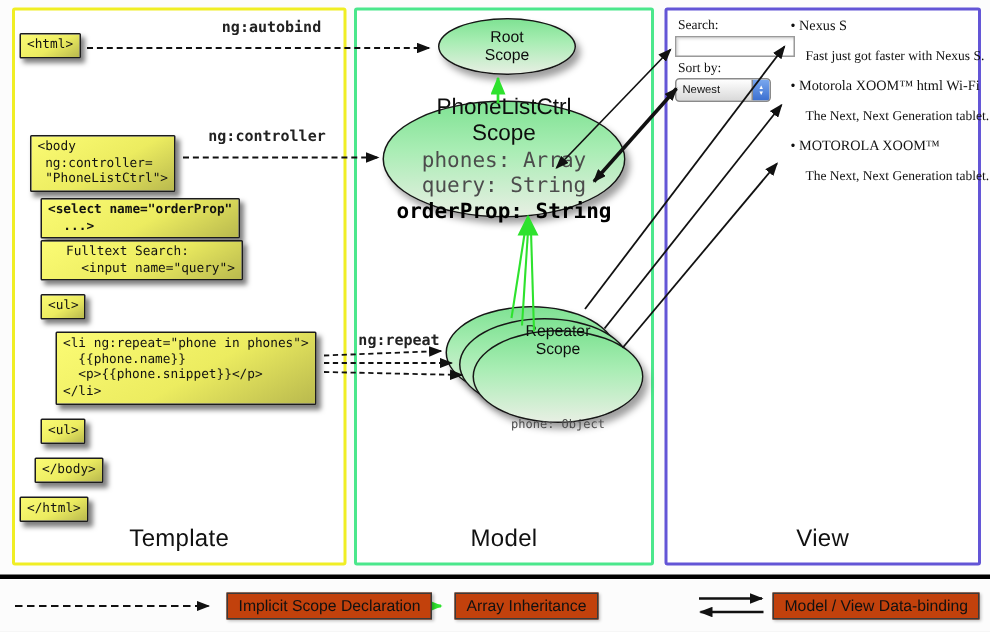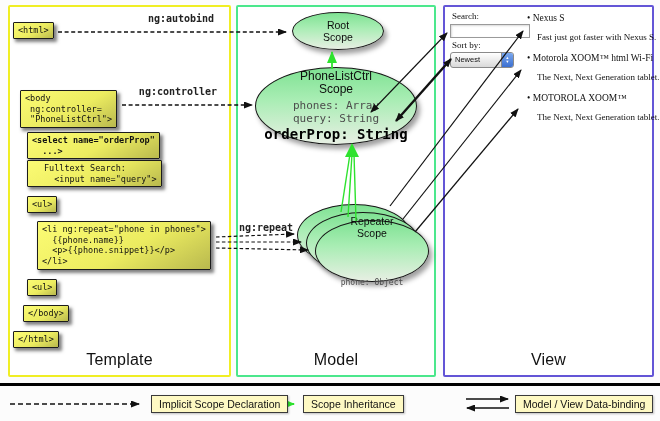--- a/index.html
+++ b/index.html
@@ -15,43 +15,43 @@
         background:linear-gradient(150deg,#fbfb74 0%,#ecec60 55%,#b9b94e 100%);
         border:1.6px solid #1c1c1c;border-radius:1px;
         box-shadow:2.5px 3px 3.5px rgba(0,0,0,.5);}
   .cbox.bold{font-weight:bold;}
   
   .ellipse{position:absolute;border-radius:50%;border:1.8px solid #161616;
            background:linear-gradient(180deg,#7fe293 0%,#a9edb4 42%,#e7efe3 100%);
            box-shadow:3px 4px 5px rgba(0,0,0,.38);
            display:flex;flex-direction:column;align-items:center;justify-content:center;
            text-align:center;}
-  .etitle{white-space:pre-line;font-size:12px;line-height:1.15;color:#0d0d0d;}
-  .eprops{font-family:"DejaVu Sans Mono",monospace;font-size:11px;line-height:1.2;color:#4c4c4c;}
+  .etitle{white-space:pre-line;font-size:15px;line-height:1.15;color:#0d0d0d;}
+  .eprops{font-family:"DejaVu Sans Mono",monospace;font-size:14px;line-height:1.2;color:#4c4c4c;}
   .eprop-bold{font-family:"DejaVu Sans Mono",monospace;font-size:14px;line-height:1.2;
               font-weight:bold;color:#000;}
   .alabel{position:absolute;transform:translateX(-50%);
           font-family:"DejaVu Sans Mono",monospace;font-size:10px;font-weight:bold;color:#222;}
   
   .vserif{font-family:"Liberation Serif",serif;color:#111;}
   .vlabel{position:absolute;font-size:9px;}
   .vinput{position:absolute;background:#fff;border:1px solid #9a9a9a;
           box-shadow:inset 1px 1px 2px rgba(0,0,0,.15);}
   .vselect{position:absolute;display:flex;align-items:stretch;border:1px solid #8a8a8a;
            border-radius:3px;background:linear-gradient(180deg,#ffffff,#d9d9d9);overflow:hidden;}
   .vselect .txt{flex:1;font-size:7.5px;padding:2px 3px 0 4px;color:#111;
                 font-family:"Liberation Sans",sans-serif;}
   .stepper{width:11px;background:linear-gradient(180deg,#7aa8ef,#3b6fd0);
            display:flex;flex-direction:column;align-items:center;justify-content:center;
            color:#fff;font-size:4.5px;line-height:4px;border-left:1px solid #8a8a8a;}
   .vname{position:absolute;font-size:9.5px;}
   .vdesc{position:absolute;font-size:9px;}
   
   .sep{position:absolute;left:0;top:383px;width:660px;height:3px;background:#000;}
-  .lbox{position:absolute;background:#fef9c3;border:1.5px solid #3a3a3a;
+  .lbox{position:absolute;background:#c2410c;border:1.5px solid #3a3a3a;
         padding:2px 7px;font-size:10.5px;color:#111;box-shadow:1px 1px 2px rgba(0,0,0,.25);}
   svg.overlay{position:absolute;left:0;top:0;pointer-events:none;}
 </style>
 </head>
 <body>
 
 <div id="stage">
 
   <div class="col" style="left:8px;top:5px;width:219px;height:368px;border:2px solid #f0ee24;">
     <div class="col-label">Template</div>
@@ -163,16 +163,16 @@
     <line x1="415" y1="232" x2="518" y2="109" stroke="#111" stroke-width="1.2" marker-end="url(#mB)"></line>
 
     <line x1="10" y1="404" x2="139" y2="404" stroke="#111" stroke-width="1.4" stroke-dasharray="5 3" marker-end="url(#mB)"></line>
     <line x1="252" y1="404" x2="294" y2="404" stroke="#2ee22e" stroke-width="2" marker-end="url(#mG)"></line>
     <line x1="466" y1="399" x2="508" y2="399" stroke="#111" stroke-width="1.7" marker-end="url(#mB)"></line>
     <line x1="509" y1="408" x2="467" y2="408" stroke="#111" stroke-width="1.7" marker-end="url(#mB)"></line>
   </svg>
 
   <div class="sep"></div>
   <div class="lbox" style="left:151px;top:395px;">Implicit Scope Declaration</div>
-  <div class="lbox" style="left:303px;top:395px;">Scope Inheritance</div>
+  <div class="lbox" style="left:303px;top:395px;">Array Inheritance</div>
   <div class="lbox" style="left:515px;top:395px;">Model / View Data-binding</div>
 
 </div>
 
 </body></html>

